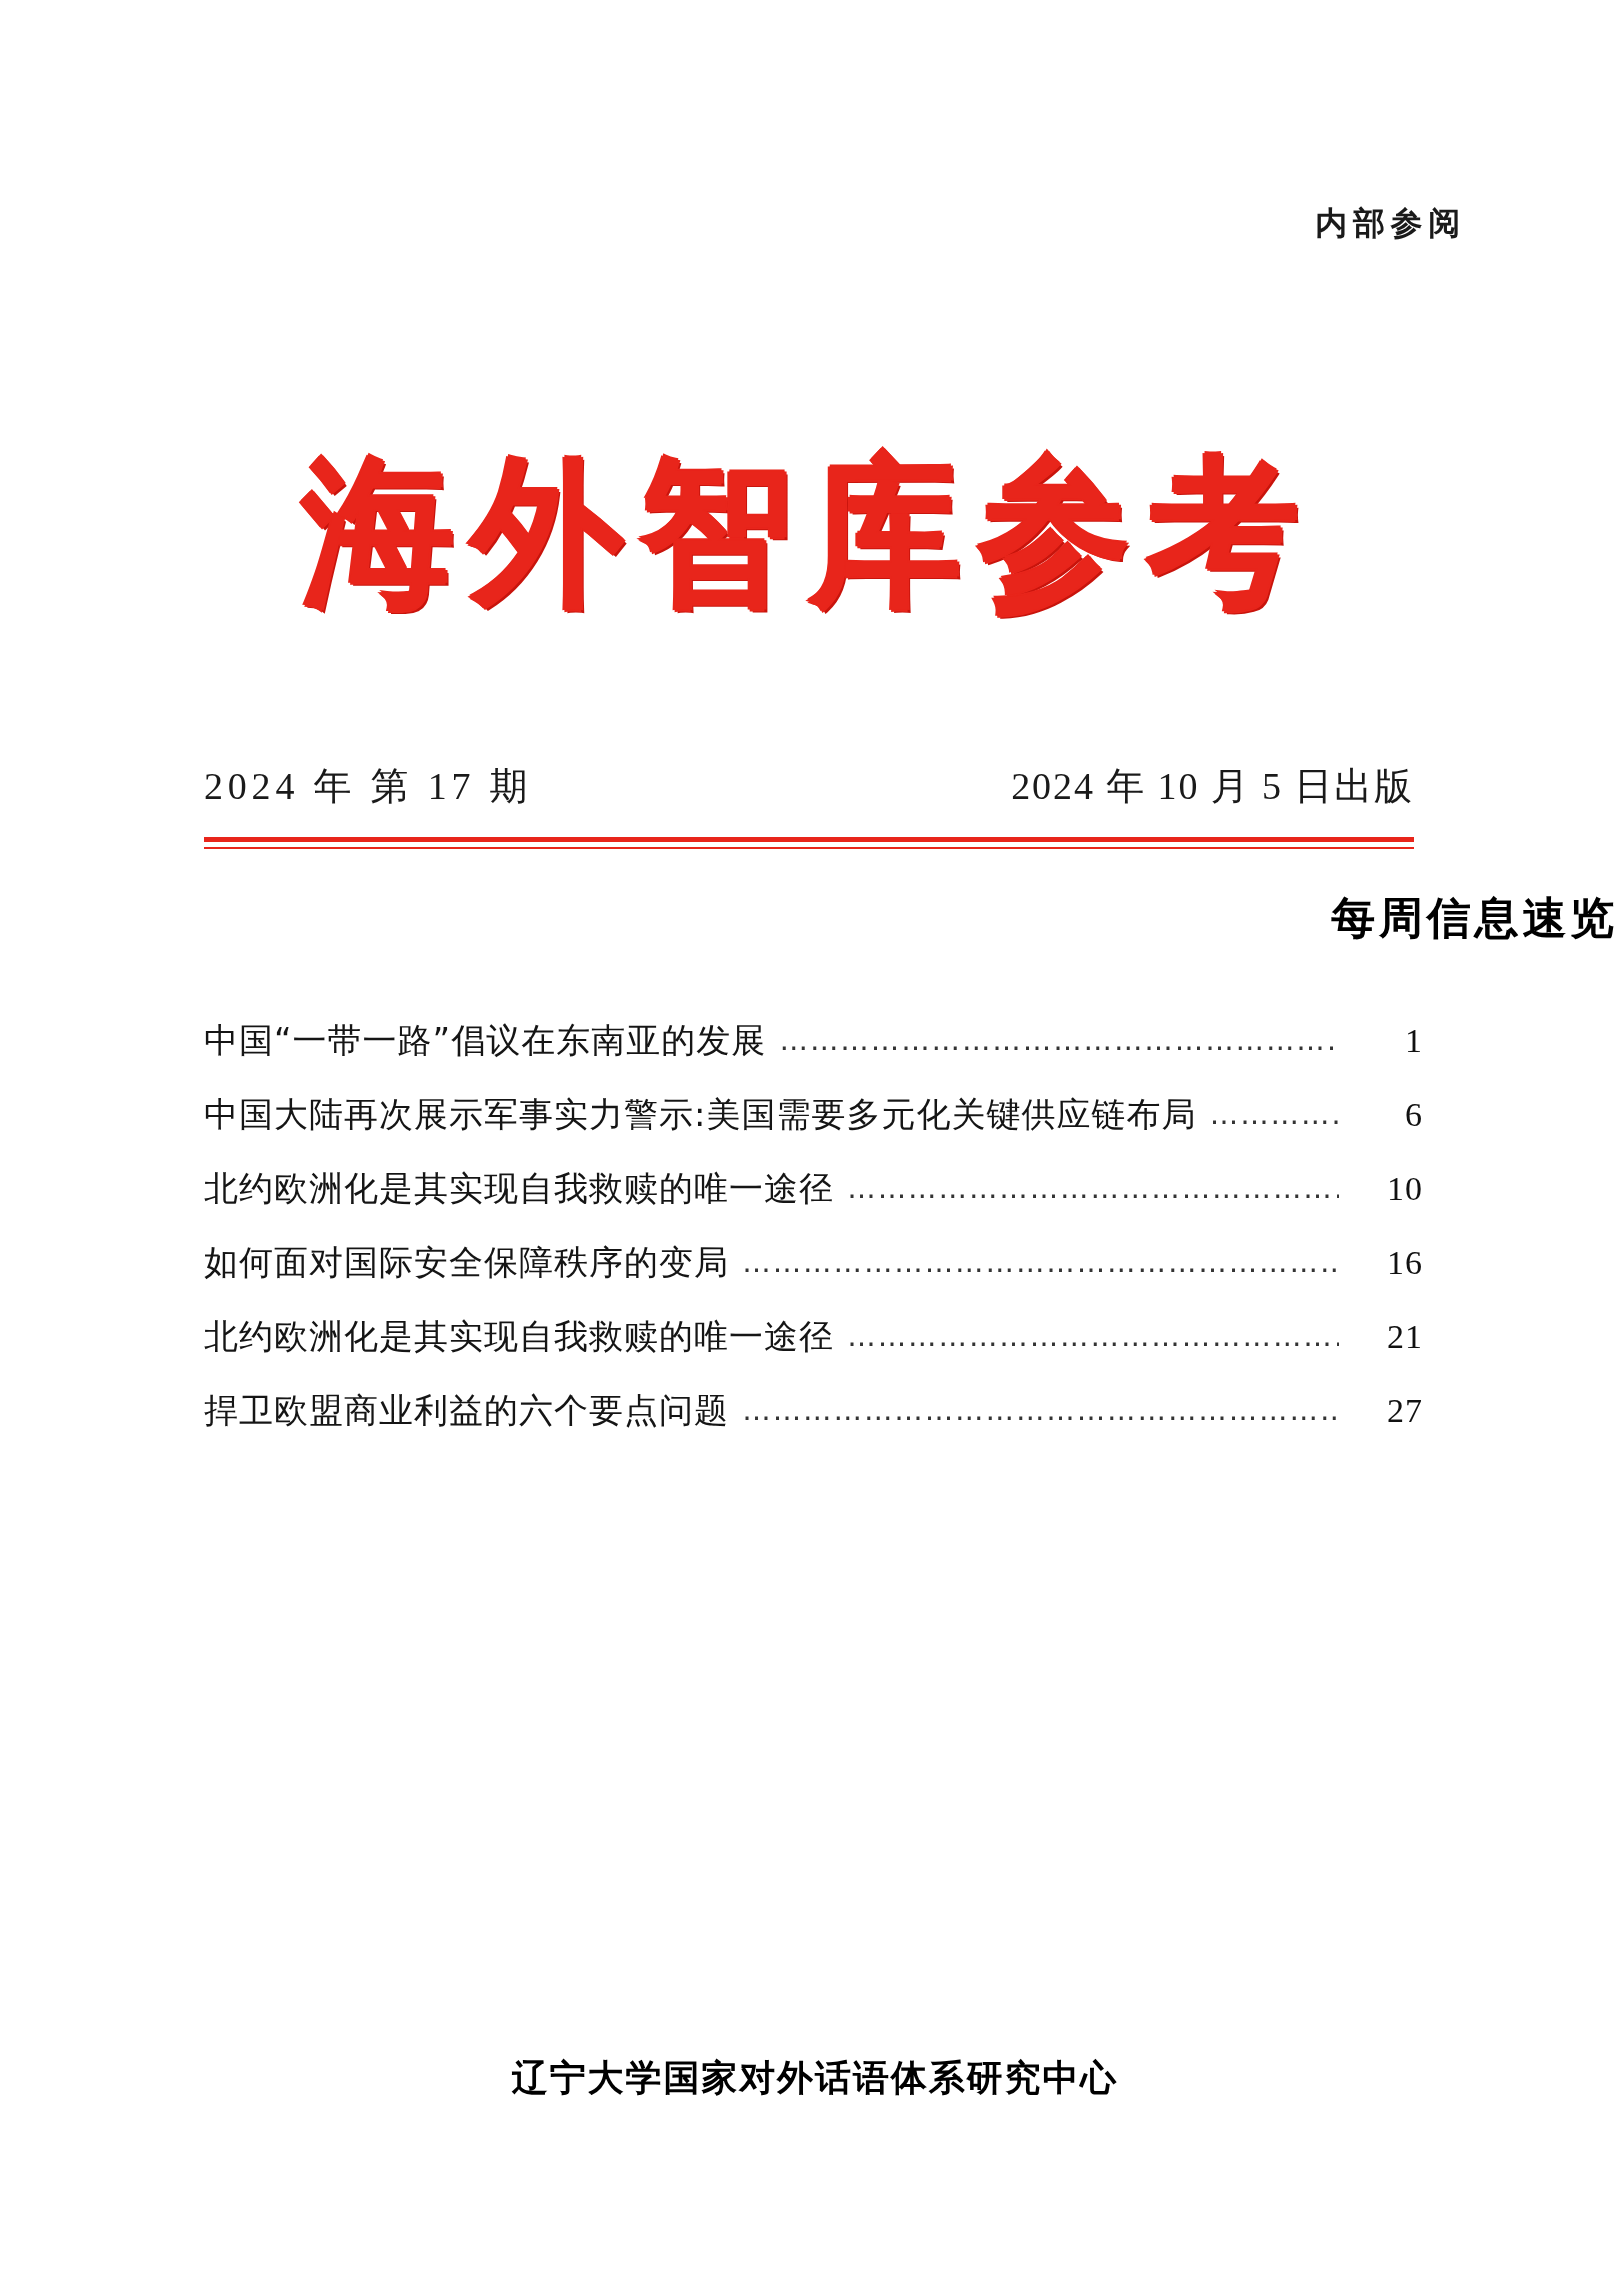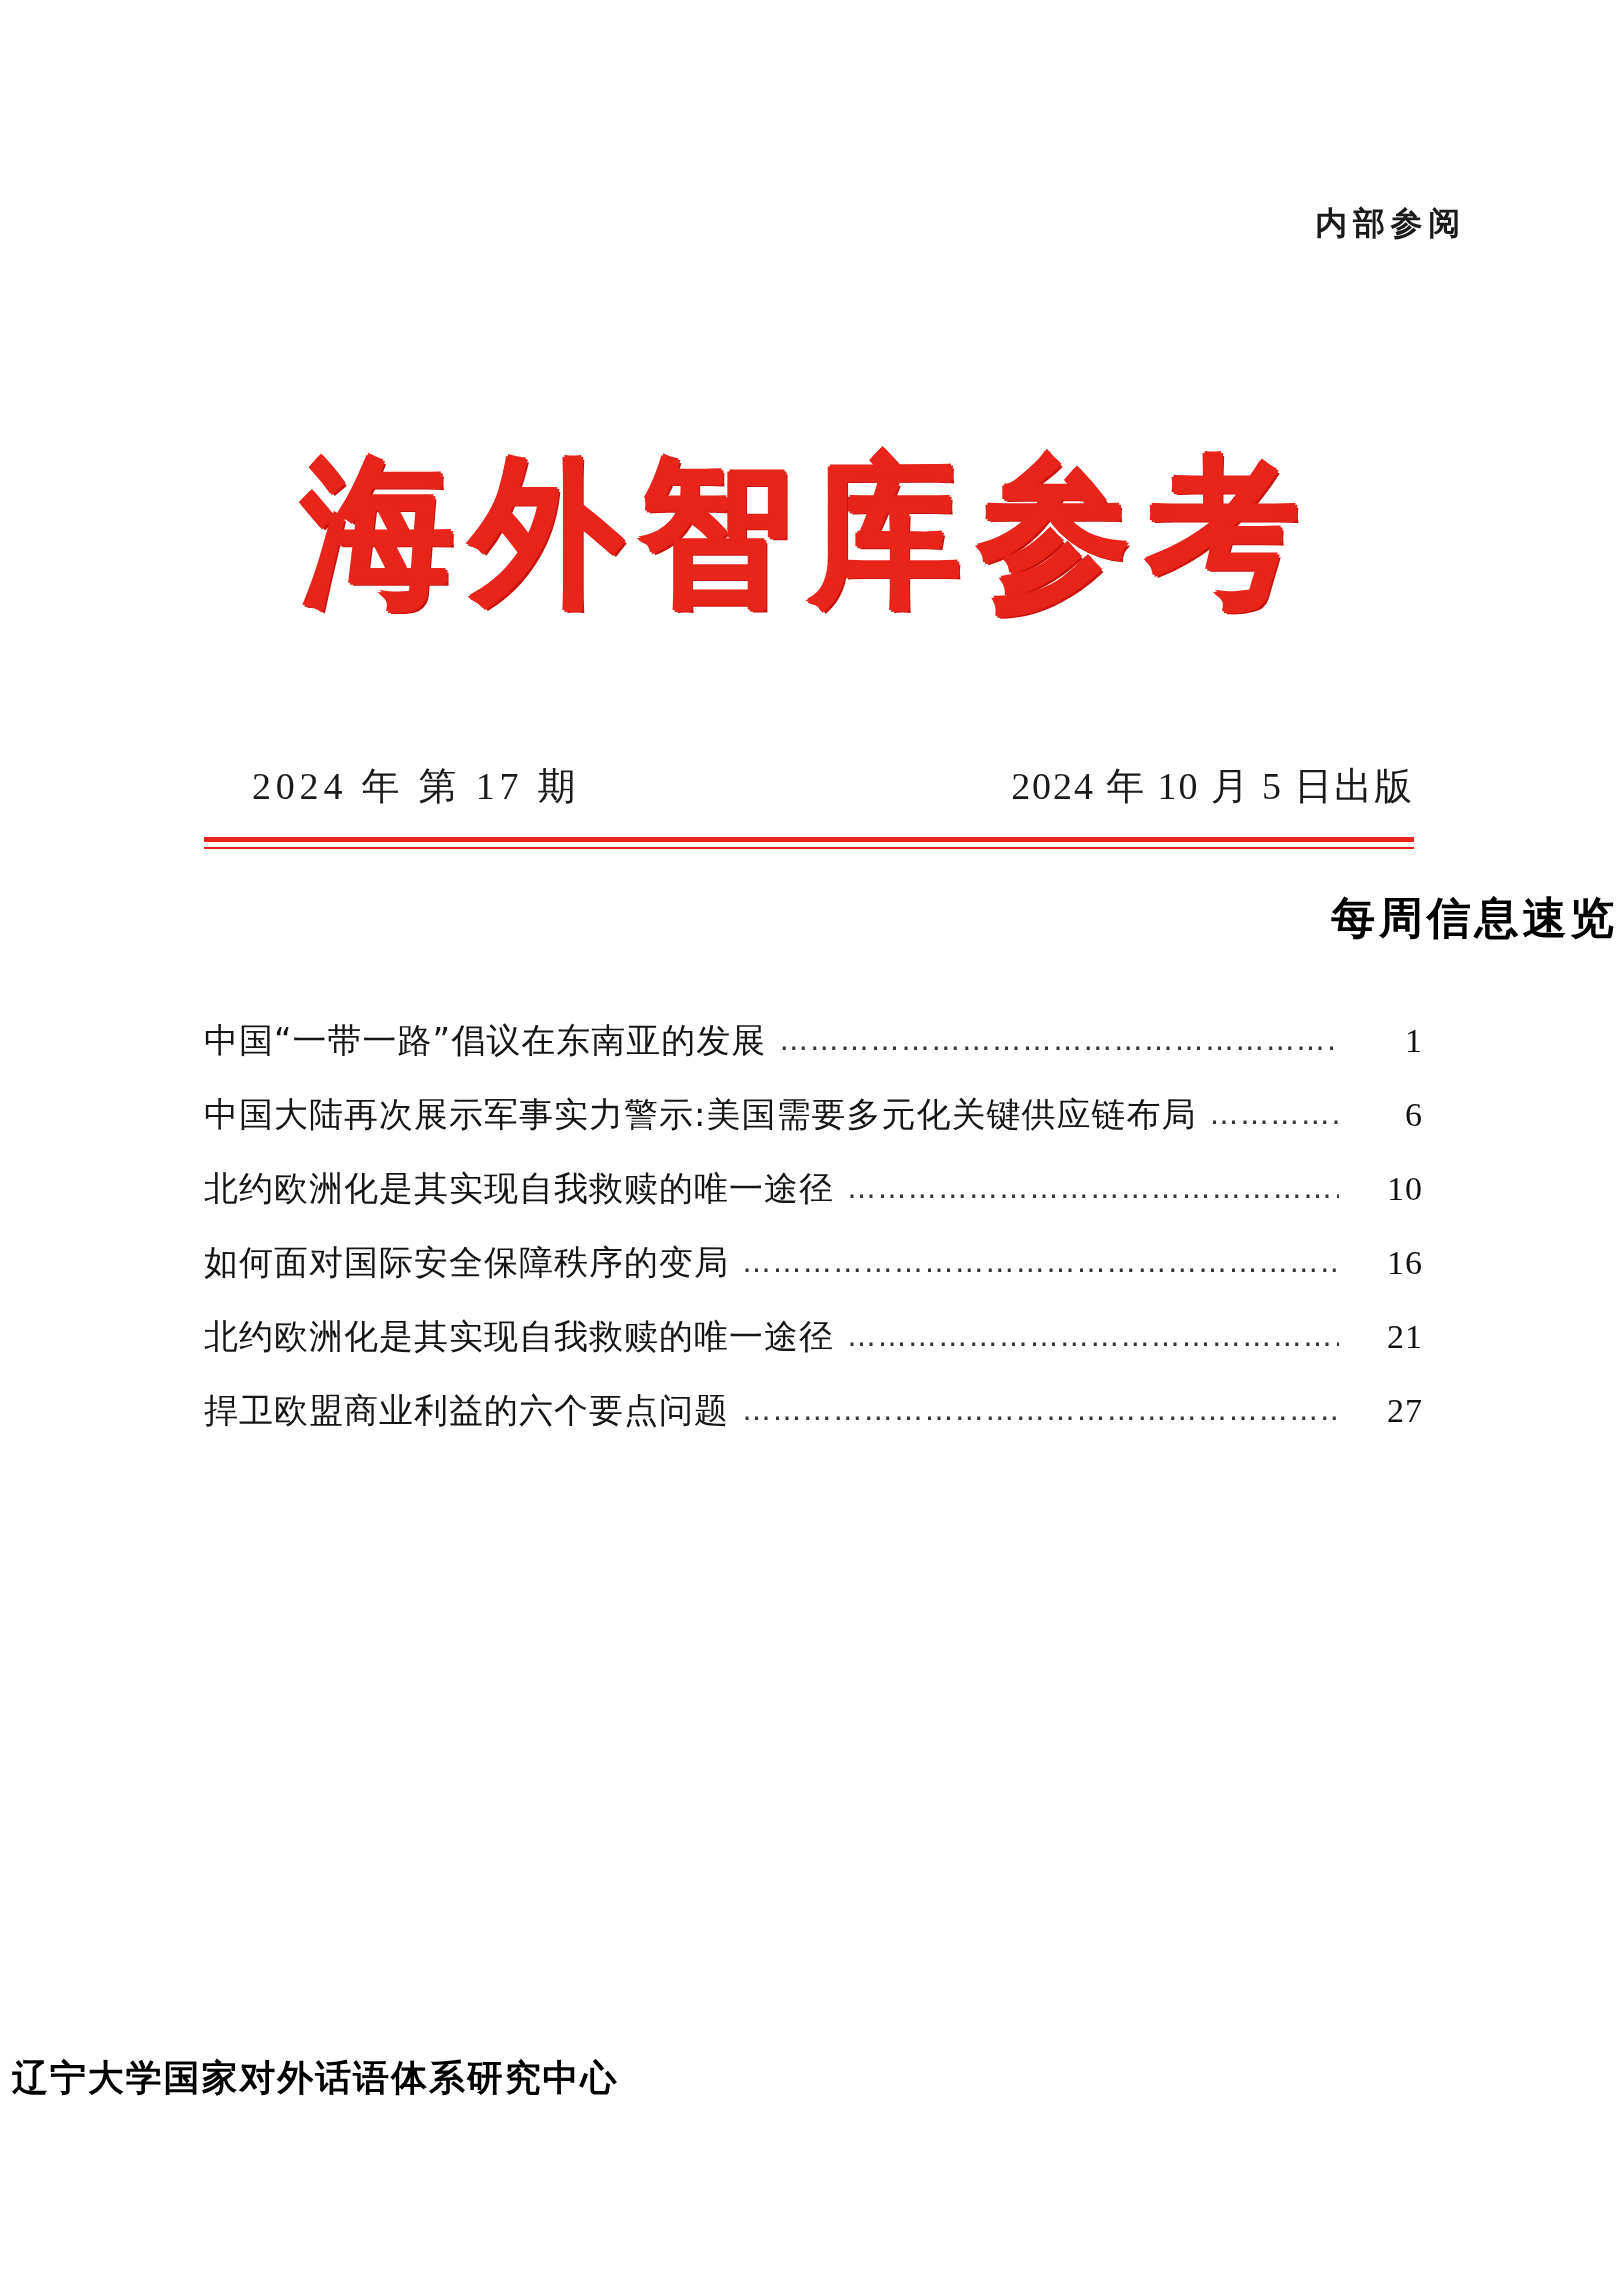--- a/index.html
+++ b/index.html
@@ -63,21 +63,20 @@
     top: 761px;
     left: 204px;
     right: 204px;
     display: flex;
     justify-content: space-between;
     align-items: flex-end;
     font-family: "Liberation Serif", serif;
     font-size: 38px;
     letter-spacing: 2.9px;
     color: #1a1a1a;
-    margin-left: 48px;
   }
   .issue-left { letter-spacing: 4.8px; }
   .issue-right { letter-spacing: 1.9px; }
 
   .rule-wrap {
     position: absolute;
     top: 837px;
     left: 204px;
     right: 204px;
   }
@@ -144,20 +143,21 @@
     padding-left: 17px;
     color: #111;
   }
 
   
   .footer {
     position: absolute;
     top: 2054px;
     left: 0;
     right: 0;
+    text-align: center;
     font-family: "DejaVu Sans", sans-serif;
     font-weight: 700;
     font-size: 36px;
     letter-spacing: 1.9px;
     color: #000;
     margin-left: 12px;
   }
 </style>
 </head>
 <body>

